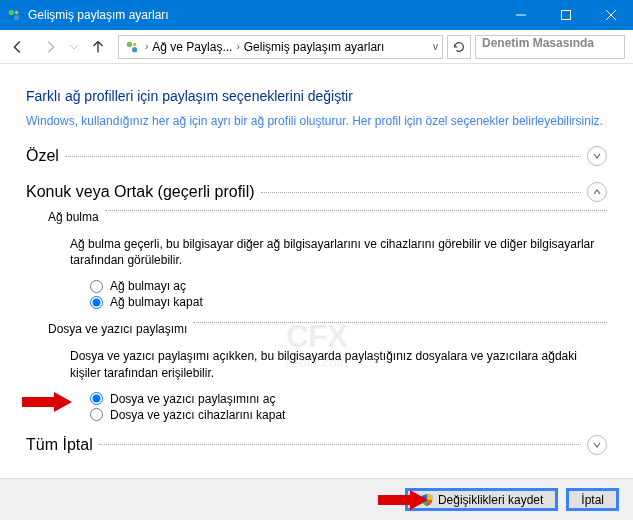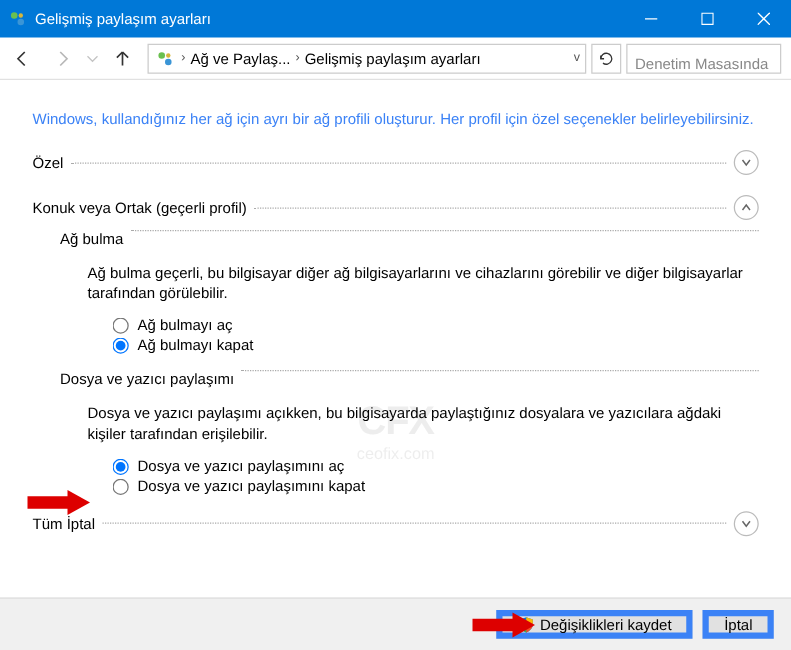--- a/index.html
+++ b/index.html
@@ -15,43 +15,43 @@
 
     
     .toolbar { height: 34px; display: flex; align-items: center; border-bottom: 1px solid #e1e1e1; padding-left: 2px; gap: 0; }
     .nav-btn { width: 32px; height: 30px; display: flex; align-items: center; justify-content: center; }
     .nav-btn.disabled { opacity: 0.35; }
     .breadcrumb { flex: 1; height: 24px; border: 1px solid #ccc; display: flex; align-items: center; font-size: 12px; padding: 0 4px; margin: 0 4px; }
     .bc-icon { width: 18px; display: flex; align-items: center; justify-content: center; }
     .bc-sep { color: #555; padding: 0 4px; font-size: 10px; }
     .bc-part { color: #000; white-space: nowrap; }
     .bc-refresh { width: 24px; height: 24px; border: 1px solid #ccc; display: flex; align-items: center; justify-content: center; margin-right: 4px; }
-    .search { width: 124px; height: 24px; border: 1px solid #ccc; font-size: 12px; color: #888; padding: 0 6px; display: flex; align-items: flex-end; margin-right: 8px; }
+    .search { width: 150px; height: 24px; border: 1px solid #ccc; font-size: 12px; color: #888; padding: 0 6px; display: flex; align-items: flex-start; margin-right: 8px; font-weight: bold; }
 
     
     .content { padding: 24px 26px 0 26px; position: relative; height: 420px; }
     .heading { color: #003399; font-size: 14px; font-weight: 400; margin-bottom: 10px; }
     .subtext { font-size: 12px; color: #3b82f6; margin-bottom: 16px; }
 
     .expander { display: flex; align-items: center; cursor: default; padding: 2px 0; }
-    .expander .label { font-size: 12px; flex: 0 0 auto; white-space: nowrap; }
+    .expander .label { font-size: 16px; flex: 0 0 auto; white-space: nowrap; }
     .expander .divider { flex: 1; border-bottom: 1px dotted #aaa; margin: 0 6px; height: 1px; }
     .chevron { width: 20px; height: 20px; border: 1px solid #bbb; border-radius: 50%; display: flex; align-items: center; justify-content: center; }
 
     .section-body { padding: 6px 0 10px 22px; }
     .sub-heading { font-size: 12px; margin-bottom: 6px; }
     .sub-divider { display: flex; align-items: flex-start; margin-bottom: 6px; }
     .sub-divider .line { flex: 1; border-bottom: 1px dotted #aaa; margin-left: 6px; height: 1px; }
     .desc { font-size: 12px; margin: 0 0 10px 22px; line-height: 1.35; }
-    .radio-row { font-size: 12px; margin-left: 42px; display: flex; align-items: flex-end; gap: 4px; padding: 1px 0; }
+    .radio-row { font-size: 12px; margin-left: 42px; display: flex; align-items: center; gap: 4px; padding: 1px 0; }
     .radio-row input { margin-right: 3px; }
 
     
     .footer { position: absolute; bottom: 0; left: 0; right: 0; height: 42px; background: #f0f0f0; border-top: 1px solid #ddd; display: flex; align-items: center; justify-content: flex-end; padding-right: 14px; gap: 8px; }
-    .btn { height: 23px; border: 5px solid #3b82f6; background: #e1e1e1; font-size: 12px; padding: 0 12px; display: flex; align-items: center; gap: 4px; }
+    .btn { height: 23px; border: 3px solid #3b82f6; background: #e1e1e1; font-size: 12px; padding: 0 12px; display: flex; align-items: center; gap: 4px; }
     .btn.primary { background: #e1e1e1; }
     .shield-icon { width: 14px; height: 14px; }
 
     
     .red-arrow { position: absolute; pointer-events: none; }
 
     
     .watermark { position: absolute; left: 50%; top: 280px; transform: translate(-50%,-50%); color: #ddd; opacity: 0.5; text-align: center; font-family: Arial; pointer-events: none; z-index: 0;}
     .watermark .big { font-size: 32px; font-weight: bold; letter-spacing: -1px; }
     .watermark .small { font-size: 13px; }
@@ -137,20 +137,21 @@
   </div>
 </div>
 
 <div class="content">
   <div class="watermark">
     <div class="big">CFX</div>
     <div class="small">ceofix.com</div>
   </div>
 
   <div class="content-inner">
+    <div class="heading">Farklı ağ profilleri için paylaşım seçeneklerini değiştir</div>
     <div class="subtext">Windows, kullandığınız her ağ için ayrı bir ağ profili oluşturur. Her profil için özel seçenekler belirleyebilirsiniz.</div>
 
     <div class="expander">
       <span class="label">Özel</span>
       <div class="divider"></div>
       <div class="chevron">
         <svg width="10" height="10" viewBox="0 0 10 10">
             <path d="M2 3 L5 7 L8 3" fill="none" stroke="#666" stroke-width="1.2"></path>
           </svg>
       </div>
@@ -190,21 +191,21 @@
         <span class="sub-heading">Dosya ve yazıcı paylaşımı</span>
         <div class="line"></div>
       </div>
       <div class="desc">Dosya ve yazıcı paylaşımı açıkken, bu bilgisayarda paylaştığınız dosyalara ve yazıcılara ağdaki kişiler tarafından erişilebilir.</div>
       <label class="radio-row">
         <input type="radio" name="fp" checked="" style="">
         <span>Dosya ve yazıcı paylaşımını aç</span>
       </label>
       <label class="radio-row">
         <input type="radio" name="fp" style="">
-        <span>Dosya ve yazıcı paylaşımını kapat</span>
+        <span>Dosya ve yazıcı cihazlarını kapat</span>
       </label>
     </div>
 
     <div class="expander">
       <span class="label">Tüm İptal</span>
       <div class="divider"></div>
       <div class="chevron">
         <svg width="10" height="10" viewBox="0 0 10 10">
             <path d="M2 3 L5 7 L8 3" fill="none" stroke="#666" stroke-width="1.2"></path>
           </svg>

